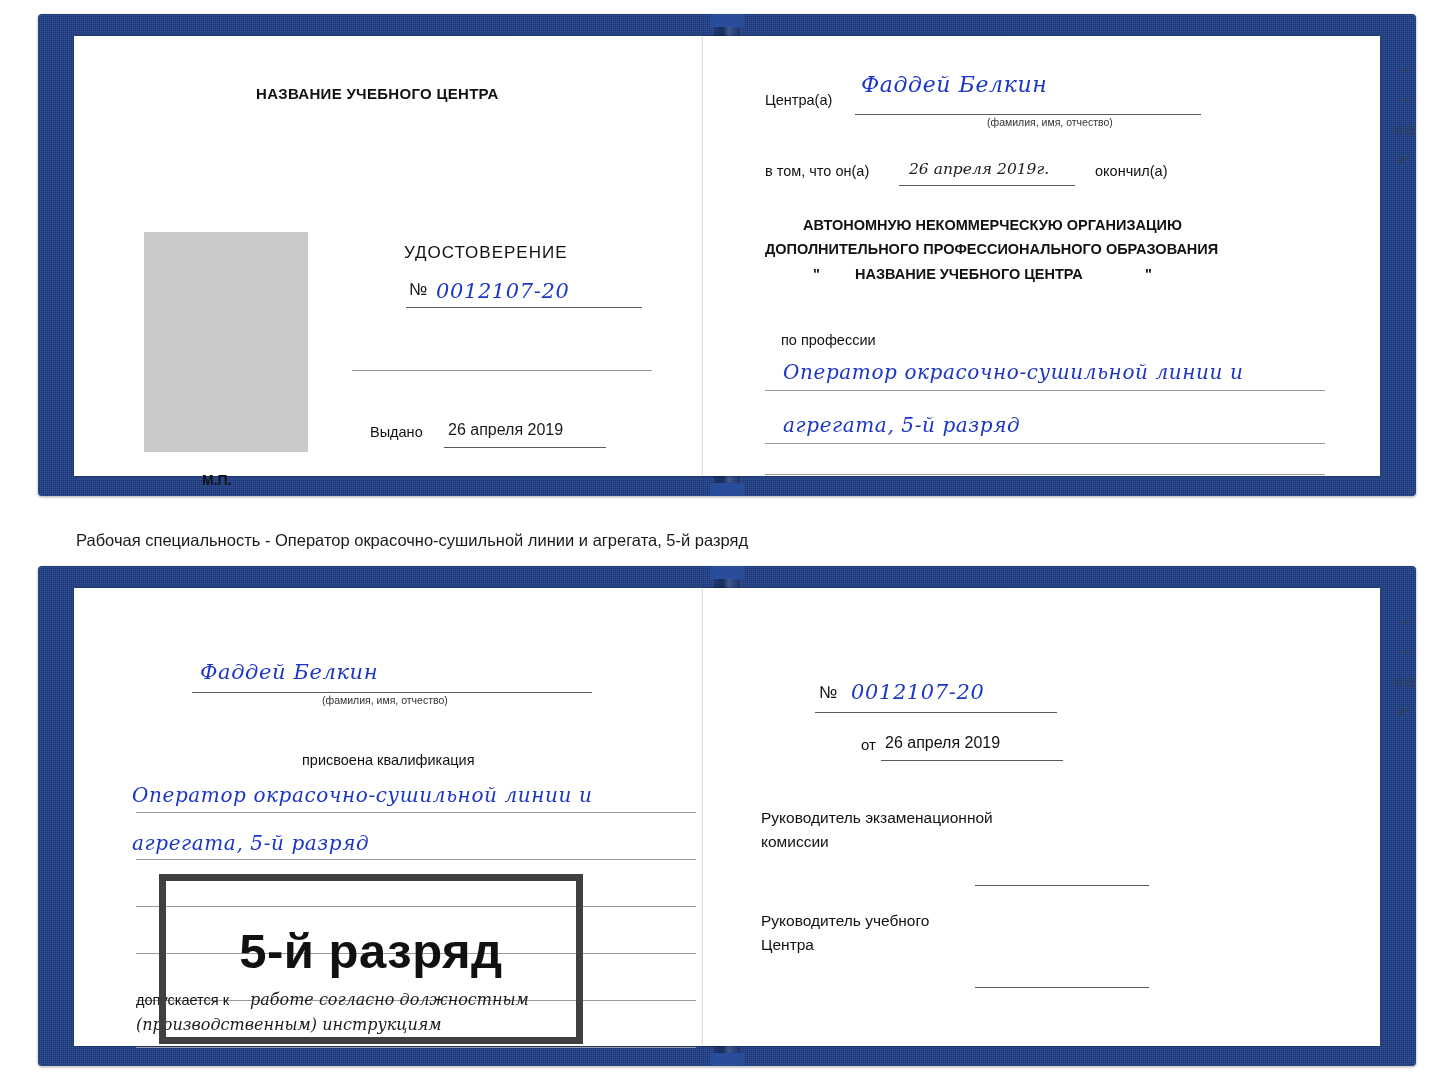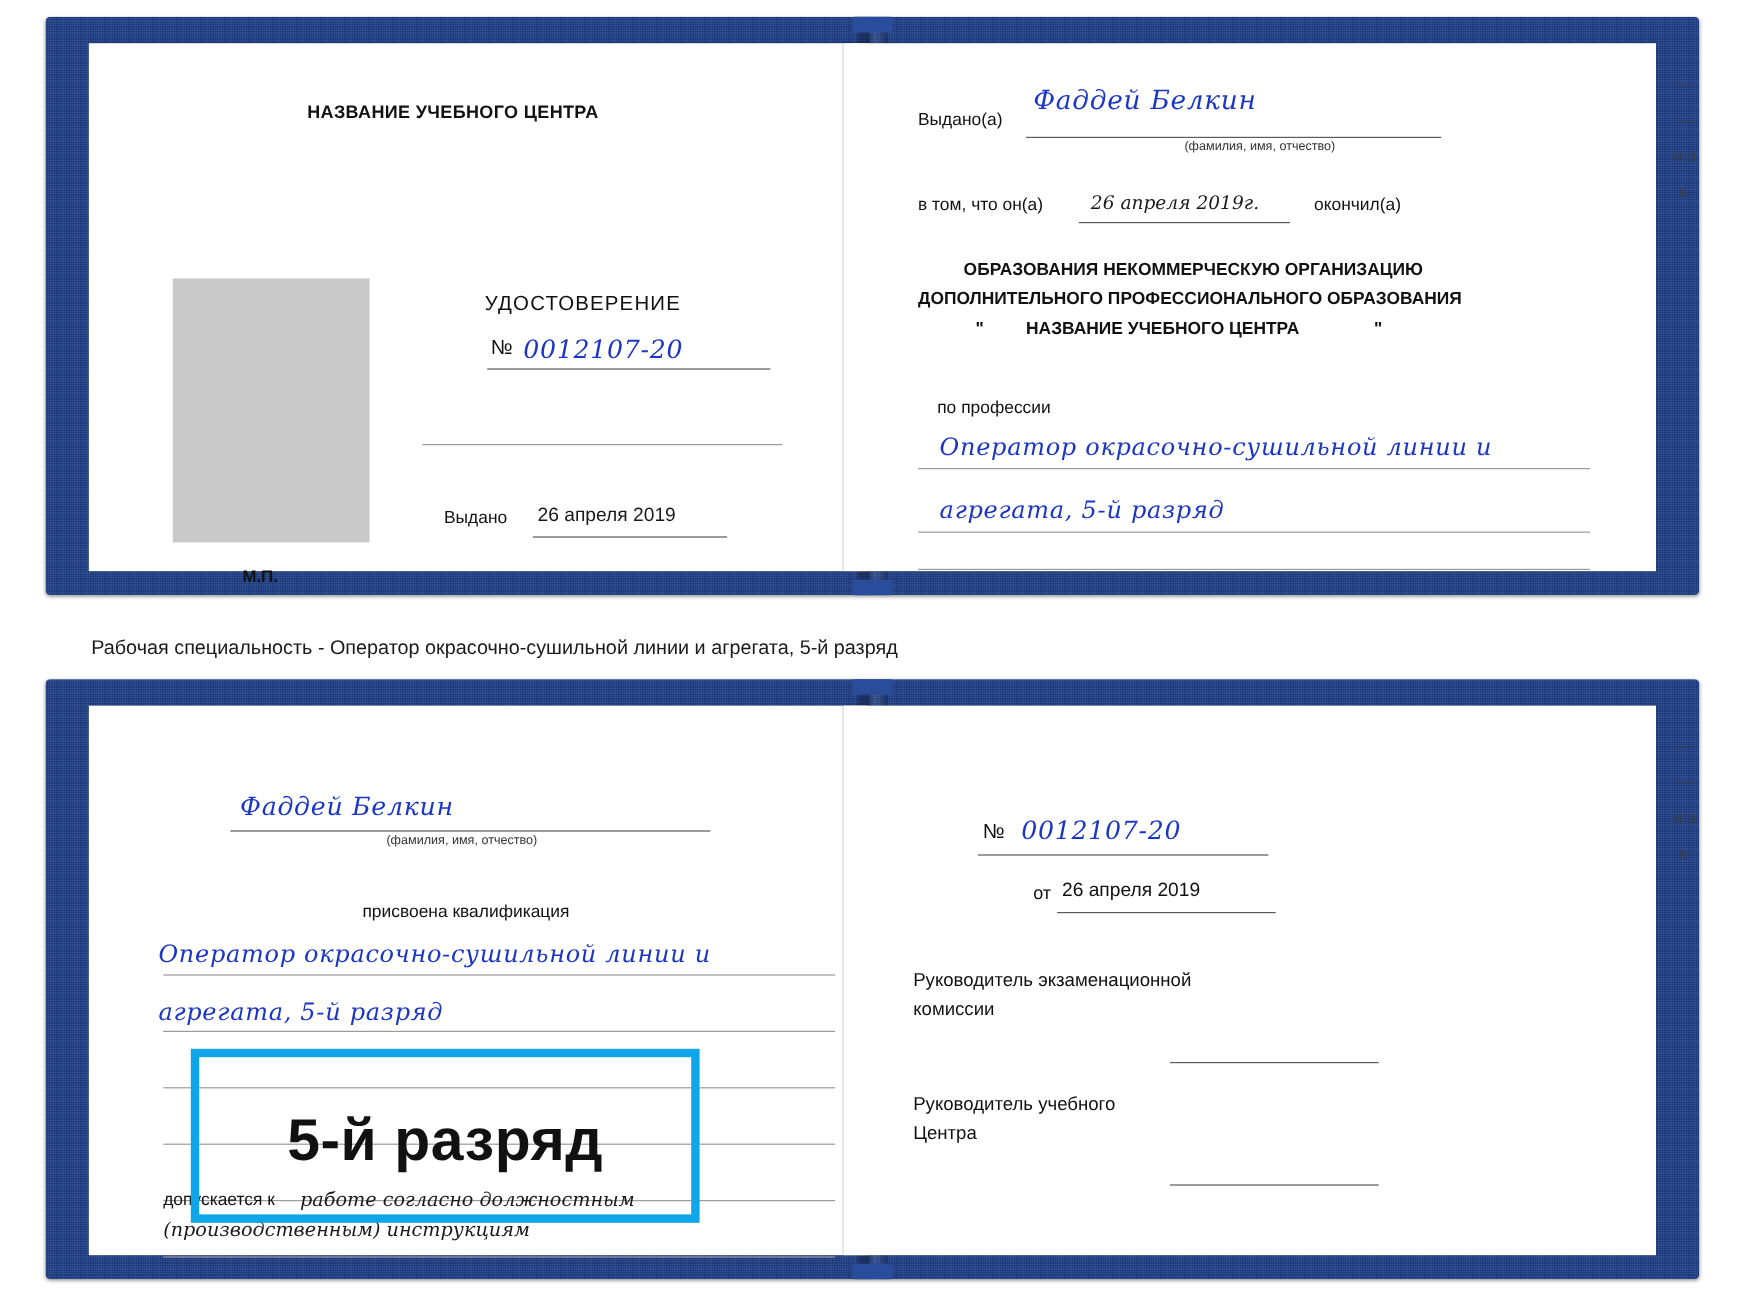--- a/index.html
+++ b/index.html
@@ -138,22 +138,22 @@
     font-size: 16.5px;
     color: #1a1a1a;
   }
 
   
   #rank-highlight {
     position: absolute;
     left: 159px;
     top: 874px;
     width: 424px;
-    height: 145px;
-    border: 7px solid #0ea5e9;
+    height: 170px;
+    border: 7px solid #404040;
     box-sizing: border-box;
   }
   #rank-highlight-text {
     position: absolute;
     left: 0; right: 0;
     top: 42px;
     text-align: center;
     font-size: 49px;
     font-weight: bold;
     color: #111;
@@ -191,31 +191,31 @@
     <div class="rule light" style="left:278px; top:334px; width:300px;"></div>
 
     <div class="t lbl" style="left:296px; top:388px;">Выдано</div>
     <div class="t hand-blk" style="left:374px; top:385px; font-style:normal; font-family:'Liberation Sans',sans-serif; font-size:16px;">26 апреля 2019</div>
     <div class="rule" style="left:370px; top:411px; width:162px;"></div>
 
     <div class="t lbl bold" style="left:128px; top:436px; font-size:14px;">М.П.</div>
   </div>
 
   <div class="page right">
-    <div class="t lbl" style="left:62px; top:56px;">Выдано(а)</div>
+    <div class="t lbl" style="left:62px; top:56px;">Центра(а)</div>
     <div class="t hand" style="left:158px; top:36px; font-size:22px;">Фаддей Белкин</div>
     <div class="rule" style="left:152px; top:78px; width:346px;"></div>
     <div class="t lbl-sm" style="left:284px; top:80px;">(фамилия, имя, отчество)</div>
 
     <div class="t lbl" style="left:62px; top:127px;">в том, что он(а)</div>
     <div class="t hand-blk" style="left:206px; top:124px; font-size:15.5px;">26 апреля 2019г.</div>
     <div class="rule" style="left:196px; top:149px; width:176px;"></div>
     <div class="t lbl" style="left:392px; top:127px;">окончил(а)</div>
 
-    <div class="t bold" style="left:100px; top:181px; font-size:14.5px;">ОБРАЗОВАНИЯ НЕКОММЕРЧЕСКУЮ ОРГАНИЗАЦИЮ</div>
+    <div class="t bold" style="left:100px; top:181px; font-size:14.5px;">АВТОНОМНУЮ НЕКОММЕРЧЕСКУЮ ОРГАНИЗАЦИЮ</div>
     <div class="t bold" style="left:62px; top:205px; font-size:14.5px;">ДОПОЛНИТЕЛЬНОГО ПРОФЕССИОНАЛЬНОГО ОБРАЗОВАНИЯ</div>
     <div class="t bold" style="left:110px; top:230px; font-size:14.5px;">"</div>
     <div class="t bold" style="left:152px; top:230px; font-size:14.5px;">НАЗВАНИЕ УЧЕБНОГО ЦЕНТРА</div>
     <div class="t bold" style="left:442px; top:230px; font-size:14.5px;">"</div>
 
     <div class="t lbl" style="left:78px; top:296px;">по профессии</div>
 
     <div class="t hand" style="left:80px; top:324px; font-size:20px;">Оператор окрасочно-сушильной линии и</div>
     <div class="rule light" style="left:62px; top:354px; width:560px;"></div>
 

